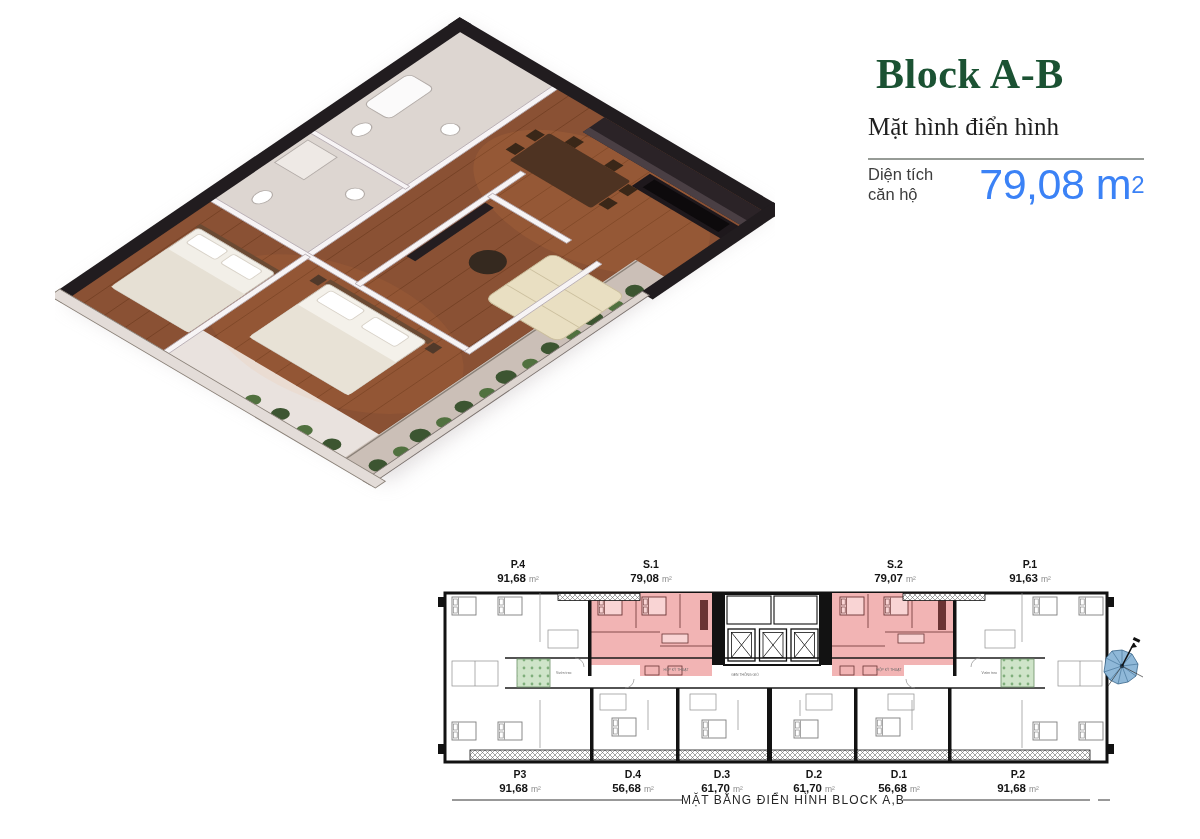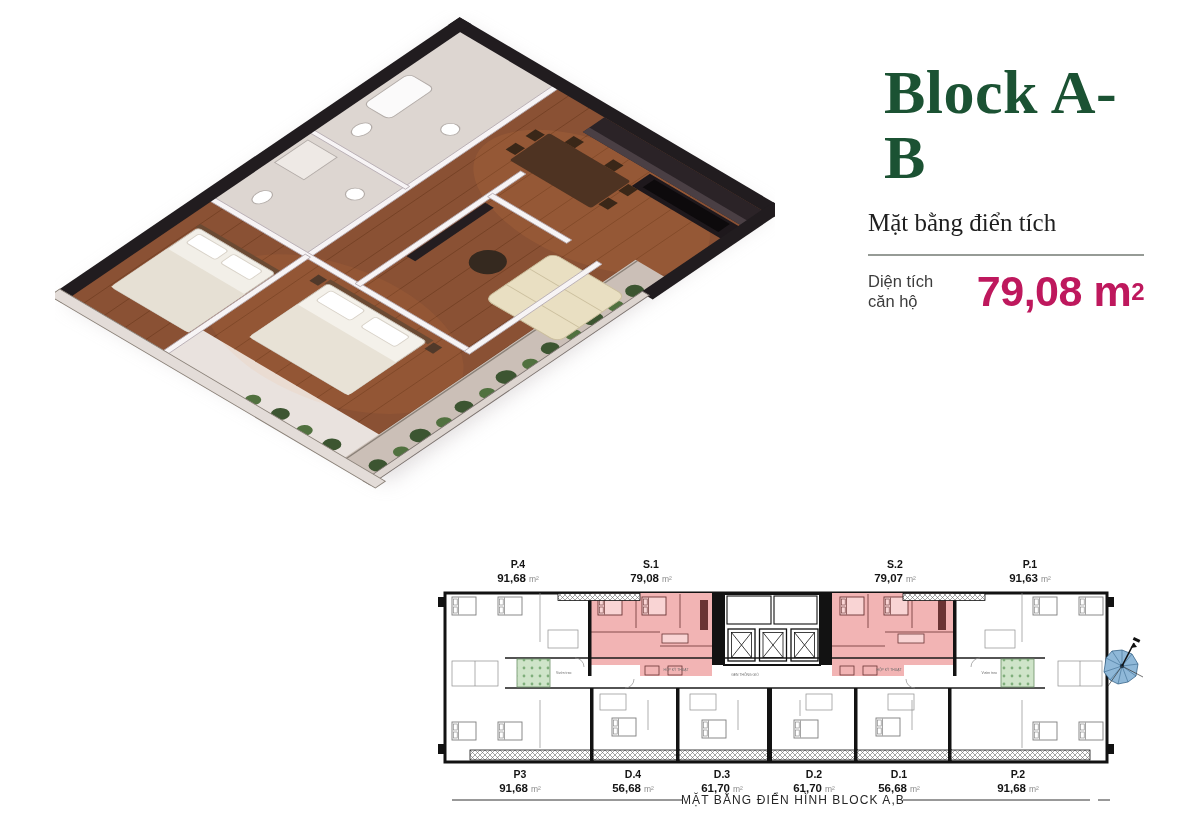--- a/index.html
+++ b/index.html
@@ -2,28 +2,28 @@
 <html><head>
 <meta charset="utf-8">
 <style>
   html,body{margin:0;padding:0;background:#ffffff;}
   .page{position:relative;width:1200px;height:839px;background:#ffffff;overflow:hidden;
         font-family:"Liberation Sans",sans-serif;}
   svg{position:absolute;display:block;}
 
   
   .header{position:absolute;left:868px;top:44px;width:276px;}
-  .hdr-title{margin:16px;font-family:"Liberation Serif",serif;font-weight:bold;
-             font-size:62px;line-height:1.05;color:#1b5233;letter-spacing:0.5px;}
+  .hdr-title{margin:8px;font-family:"Liberation Serif",serif;font-weight:bold;
+             font-size:42px;line-height:1.05;color:#1b5233;letter-spacing:0.5px;}
   .hdr-sub{margin-top:14px;font-family:"Liberation Serif",serif;font-size:25px;
            line-height:1.32;color:#1f1f1f;}
   .hdr-divider{margin-top:15px;width:276px;height:2px;background:#969b96;}
-  .hdr-arearow{margin-top:11px;display:flex;align-items:center;}
+  .hdr-arearow{display:flex;align-items:center;}
   .hdr-arealabel{font-size:16.5px;line-height:1.2;color:#3c3c3c;}
-  .hdr-areavalue{margin-left:auto;font-size:43px;font-weight:bold;color:#be185d;
+  .hdr-areavalue{margin-left:auto;font-size:43px;font-weight:normal;color:#3b82f6;
                  letter-spacing:-0.5px;white-space:nowrap;}
   .hdr-areavalue sup{font-size:24px;vertical-align:6px;}
 
   
   .uname{font-family:"Liberation Sans",sans-serif;font-size:10.5px;font-weight:bold;fill:#141414;}
   .anum{font-family:"Liberation Sans",sans-serif;font-size:11.5px;font-weight:bold;fill:#141414;}
   .aunit{font-family:"Liberation Sans",sans-serif;font-size:8.5px;fill:#8a8a8a;font-weight:normal;}
   .caption{font-family:"Liberation Sans",sans-serif;font-size:12px;letter-spacing:1.1px;fill:#262626;}
   .micro{font-family:"Liberation Sans",sans-serif;font-size:3.4px;fill:#6a6a6a;}
   .wall{stroke:#121212;fill:none;}
@@ -161,21 +161,21 @@
         <rect x="353" y="-12" width="14" height="160" fill="#211c1f"></rect>
         <rect x="353" y="146" width="8" height="337" fill="#ddd5d0" stroke="#7d7470" stroke-width="1"></rect>
         <rect x="-12" y="471" width="379" height="12" fill="#e3dcd8" stroke="#8b8279" stroke-width="1"></rect>
       </g>
     </g>
   </svg>
 
   <div class="header">
     <h1 class="hdr-title">Block A-B</h1>
     <div class="hdr-sub">
-      <div>Mặt bằng điển tích</div>
+      <div>Mặt hình điển hình</div>
     </div>
     <div class="hdr-divider"></div>
     <div class="hdr-arearow">
       <div class="hdr-arealabel">
         <div>Diện tích</div>
         <div>căn hộ</div>
       </div>
       <div class="hdr-areavalue"><span>79,08</span>&nbsp;<span>m</span><sup>2</sup></div>
     </div>
   </div>

